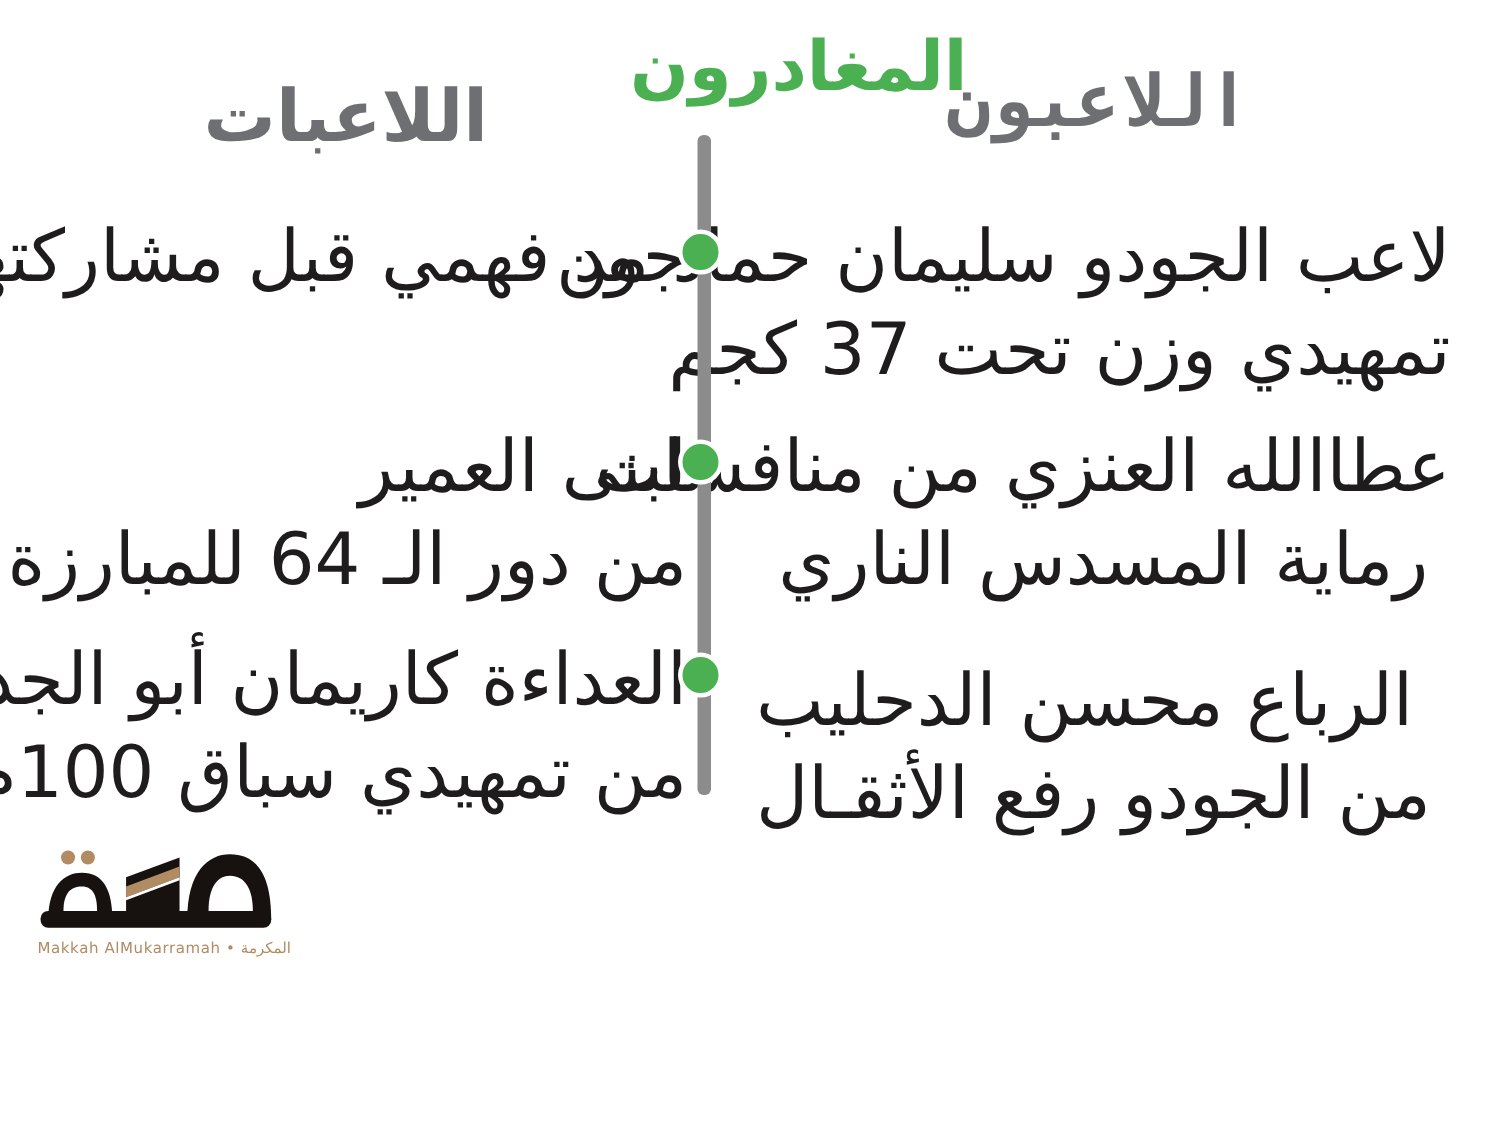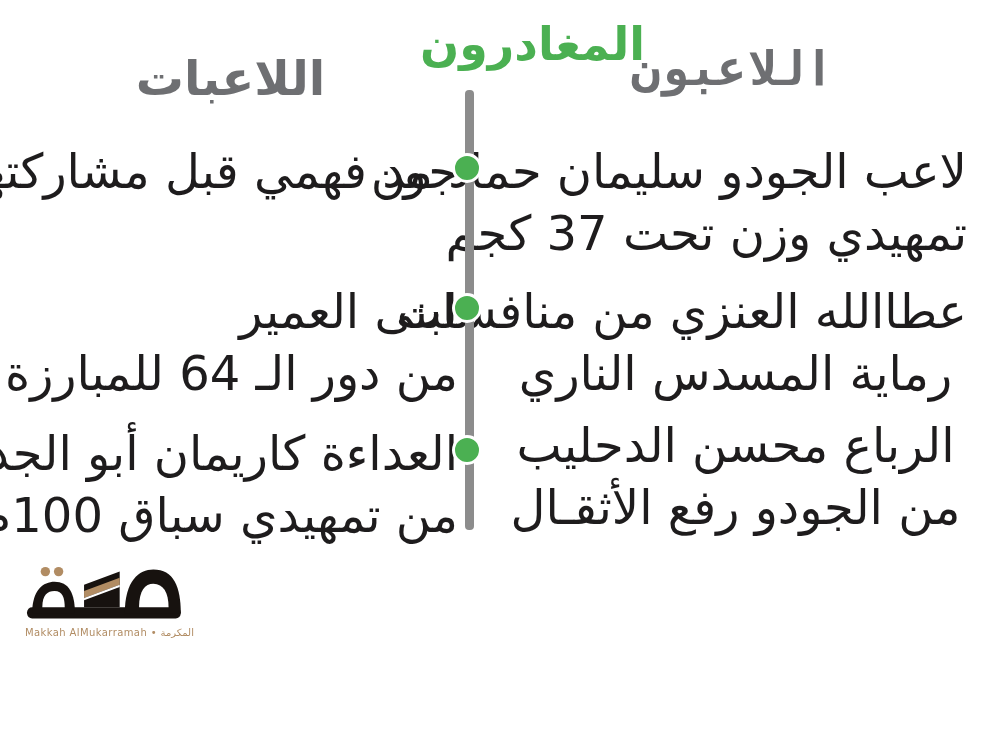--- a/index.html
+++ b/index.html
@@ -29,21 +29,21 @@
     background:var(--accent);border:3px solid #ffffff;z-index:2;}
   .dot-1{top:153px;} .dot-2{top:293px;} .dot-3{top:435px;}
 
   .item{position:absolute;direction:rtl;color:var(--text);
     font-size:48px;line-height:62px;}
   .item .ln{white-space:nowrap;}
   .col-right{left:492px;width:463px;margin-left:12px;}
   .col-left{left:18px;width:440px;}
   .r1{top:140px;text-align:center;}
   .r2{top:280px;text-align:center;}
-  .r3{top:414px;text-align:center;}
+  .r3{top:436px;text-align:left;}
   .l1{top:140px;text-align:center;}
   .l2{top:280px;text-align:right;}
   .l3{top:422px;text-align:right;}
 
   .logo{position:absolute;left:25px;top:562px;width:168px;z-index:3;}
   .logo svg{display:block;width:168px;height:62px;}
   .logo .fill-black{fill:var(--logoblack);}
   .logo .fill-tan{fill:var(--tanbrand);}
   .logo .fill-white{fill:#ffffff;}
   .logo-tagline{margin-top:3px;width:168px;text-align:center;color:var(--tanbrand);

